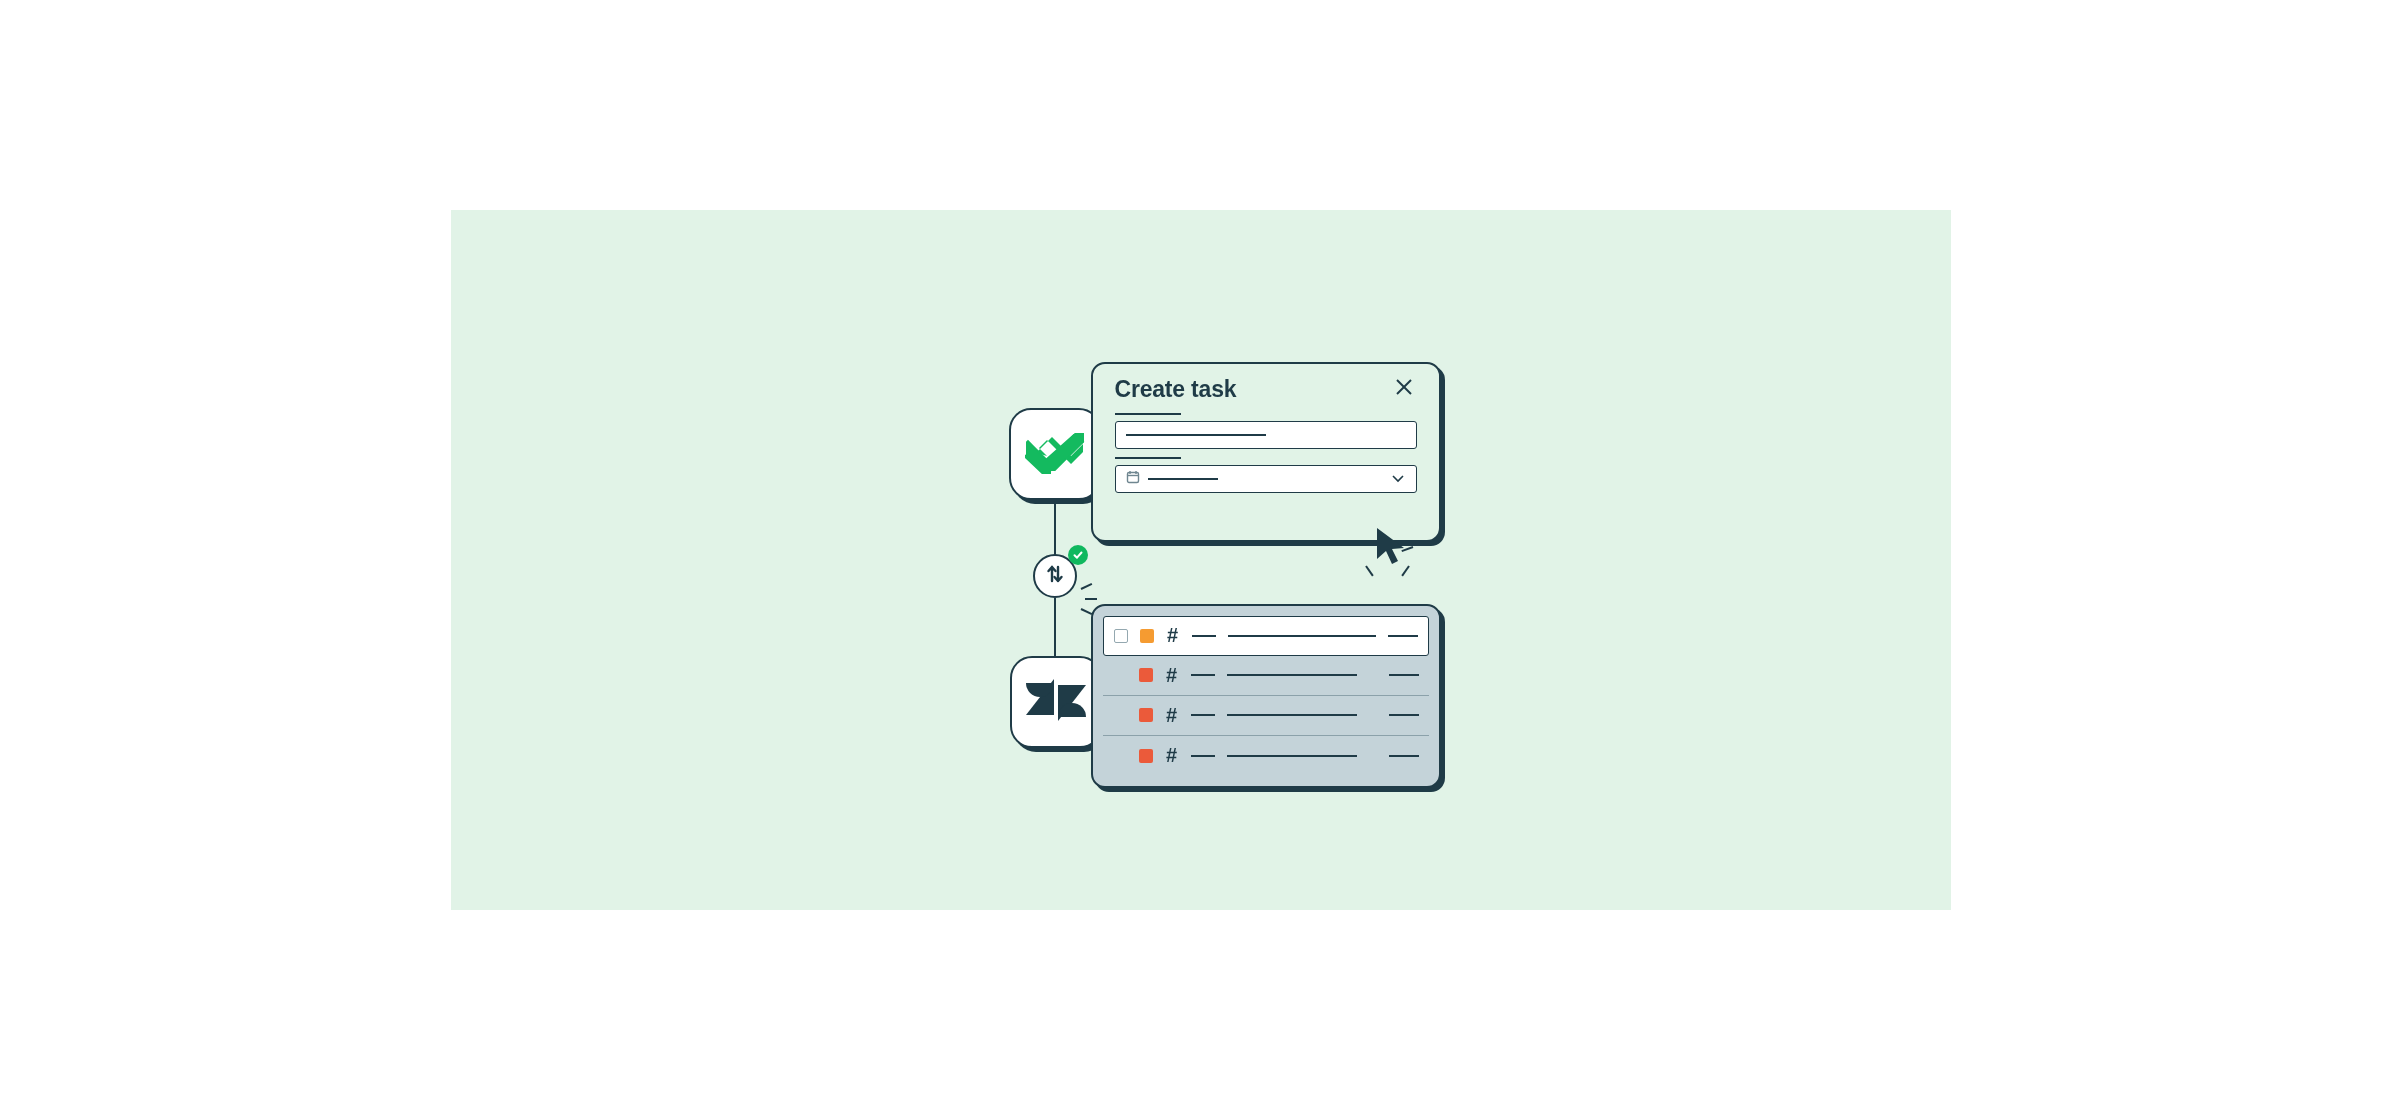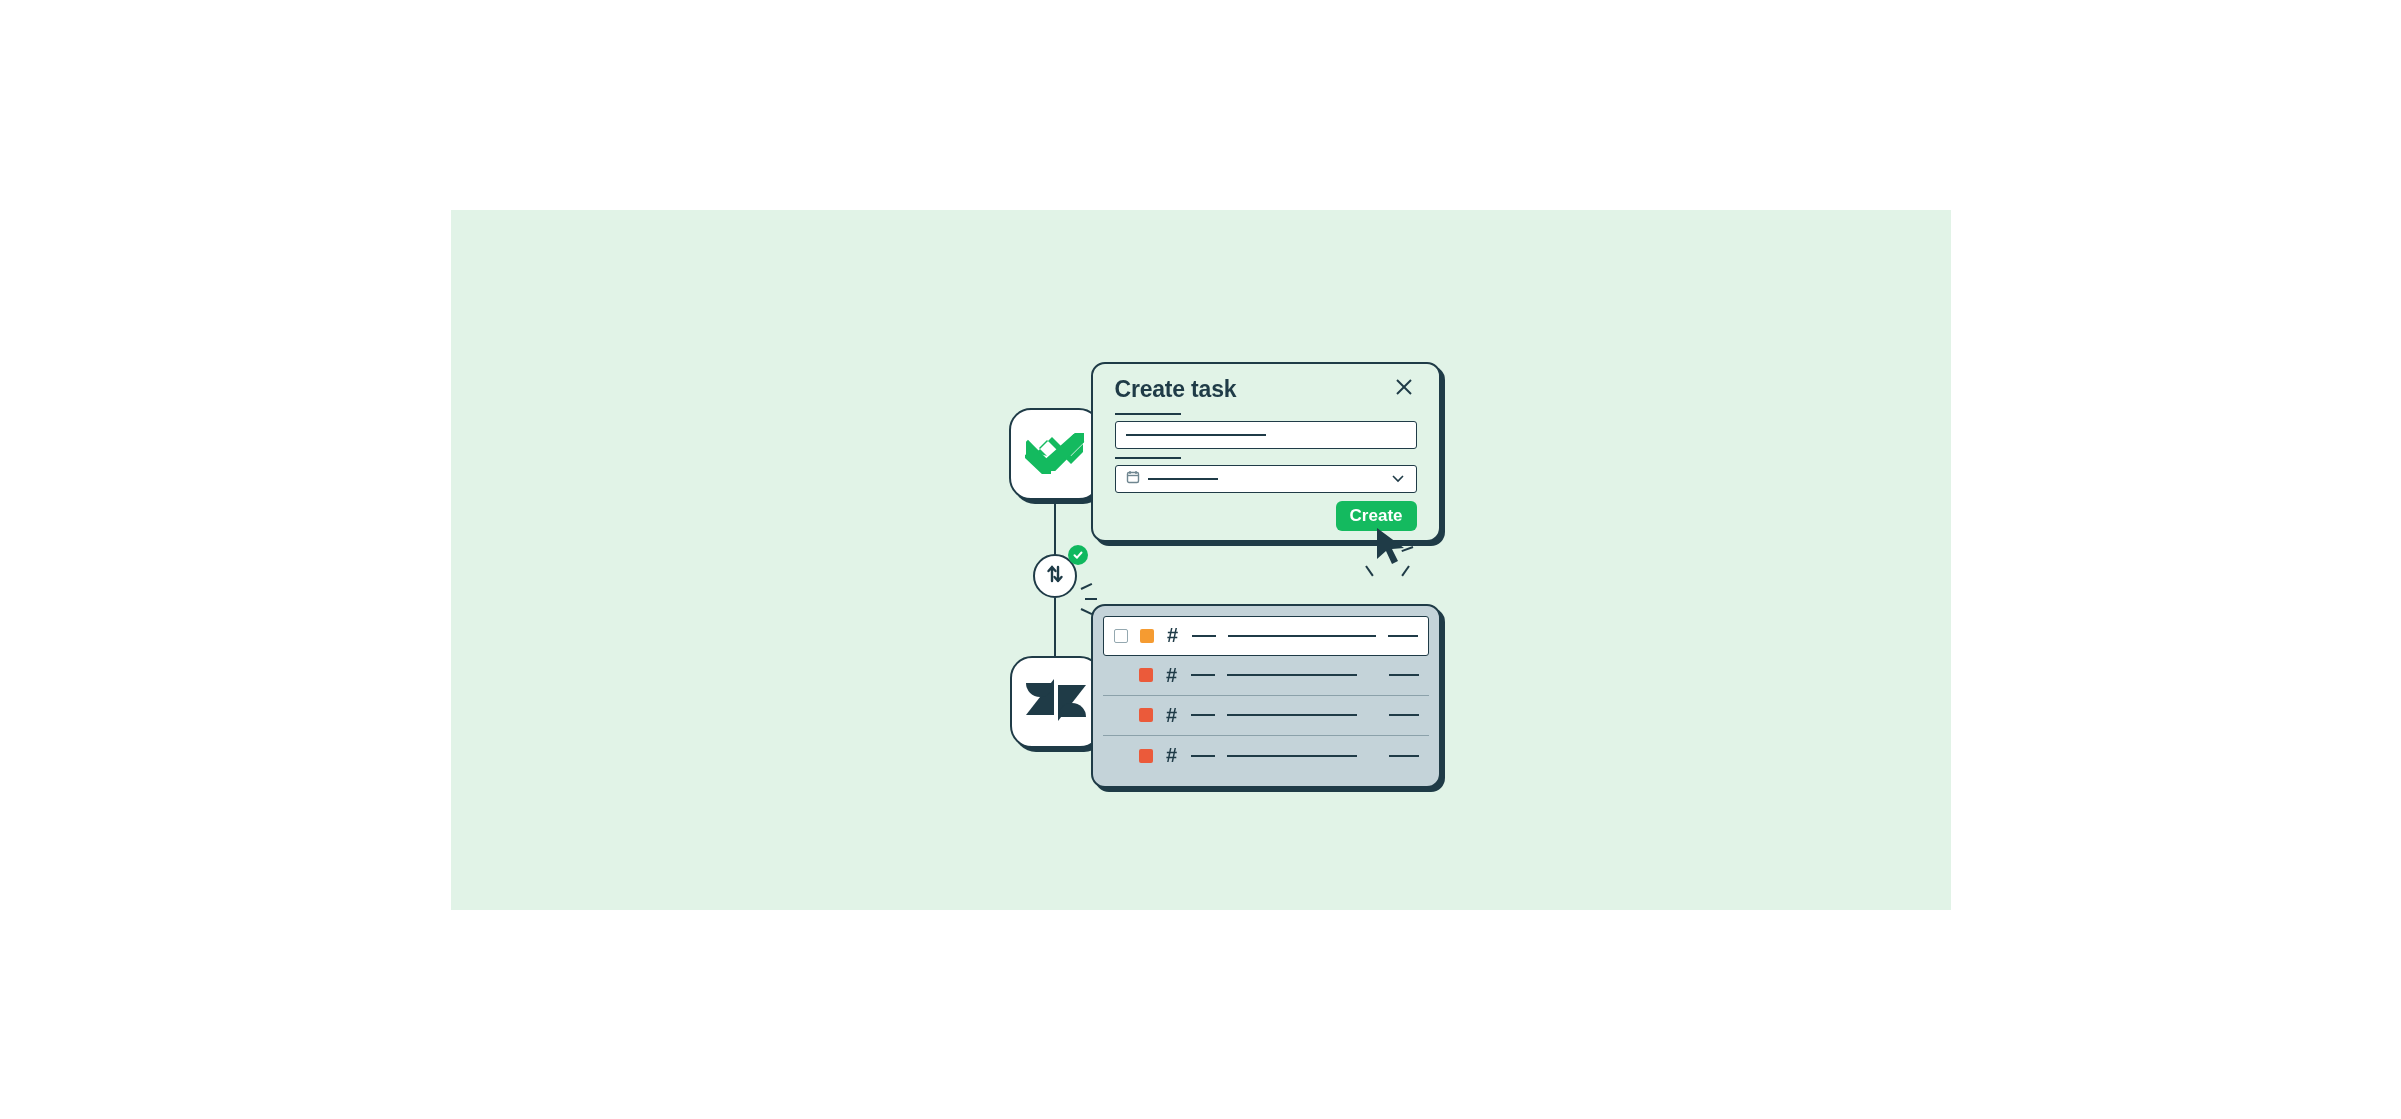--- a/index.html
+++ b/index.html
@@ -280,23 +280,20 @@
         </span>
         <div class="ph-line" style="width:70px;"></div>
       </div>
       <span>
         <svg width="16" height="12" viewBox="0 0 16 12">
           <polyline points="3,4 8,9 13,4" fill="none" stroke="#1f3b47" stroke-width="1.6"></polyline>
         </svg>
       </span>
     </div>
 
-    <div class="actions">
-      <button class="create-btn">Create</button>
-    </div>
   </div>
 
   <div class="cursor" style="left:923px; top:316px;">
     <svg width="36" height="40" viewBox="0 0 36 40">
       <path d="M3 2 L3 33 L12 25 L18 38 L24 35 L18 23 L30 22 Z" fill="#1f3b47"></path>
     </svg>
   </div>
   <div class="dash" style="left:915px; top:355px; width:12px; transform:rotate(55deg);"></div>
   <div class="dash" style="left:958px; top:355px; width:12px; transform:rotate(125deg);"></div>
   <div class="dash" style="left:962px; top:336px; width:12px; transform:rotate(160deg);"></div>

